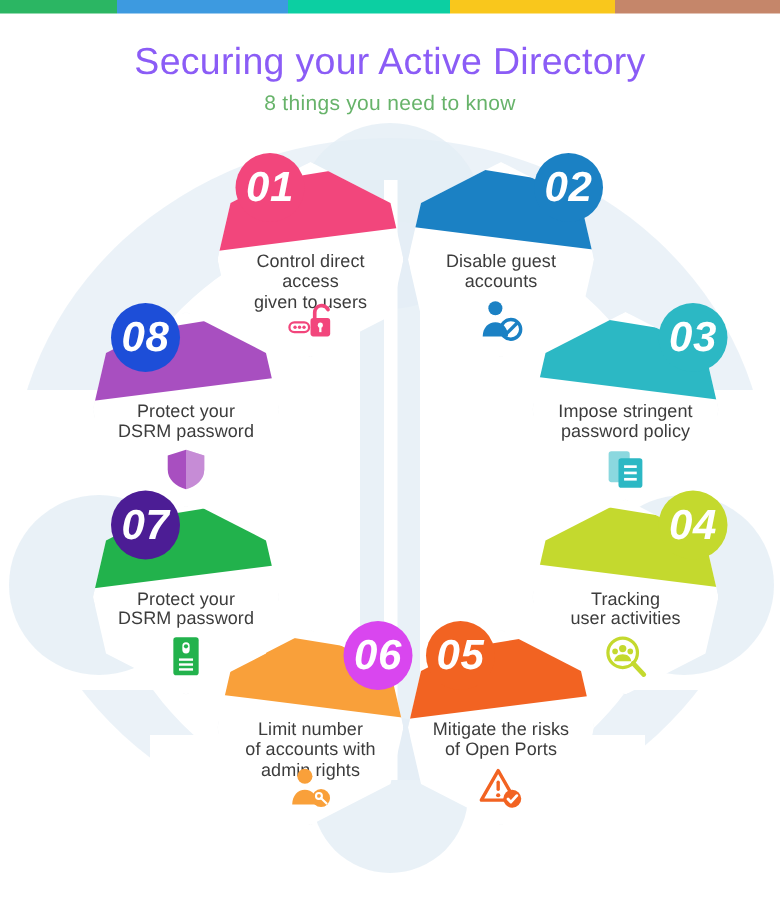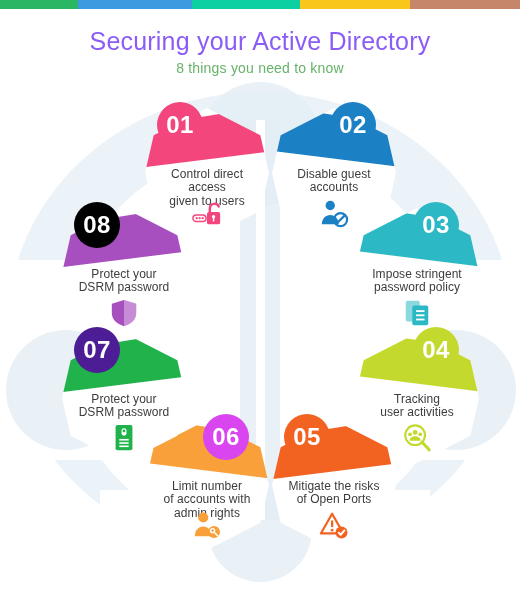--- a/index.html
+++ b/index.html
@@ -70,36 +70,37 @@
     letter-spacing:.05px;
     white-space:pre-line;
   }
   .card-icon{
     position:absolute;left:0;right:0;bottom:10px;
     display:flex;align-items:center;justify-content:center;height:30px;
   }
   .badge{
     position:absolute;width:46px;height:46px;border-radius:50%;
     display:flex;align-items:center;justify-content:center;
-    color:#ffffff;font-size:24px;font-weight:700;letter-spacing:.5px;
+    color:#ffffff;font-size:28px;font-weight:700;letter-spacing:.5px;
     z-index:4;
+    font-style:italic;
   }
 
   
   #card-01{left:145px;top:18px;}
   #card-02{left:272px;top:18px;}
   #card-03{left:355px;top:118px;}
   #card-04{left:355px;top:243px;}
   #card-05{left:272px;top:330px;}
   #card-06{left:145px;top:330px;}
   #card-07{left:62px;top:243px;}
   #card-08{left:62px;top:118px;}
 
   .badge-tl{left:12px;top:-6px;}
-  .badge-tr{left:58px;top:-6px;}
+  .badge-tr{left:84px;top:-6px;}
 </style>
 </head>
 <body>
 
 <div class="topbar">
   <span style="background: rgb(43, 182, 99); width: 78px;"></span>
   <span style="background: rgb(61, 154, 224); width: 114px;"></span>
   <span style="background: rgb(12, 207, 162); width: 108px;"></span>
   <span style="background: rgb(249, 199, 28); width: 110px;"></span>
   <span style="background: rgb(197, 134, 106); width: 110px;"></span>
@@ -253,15 +254,15 @@
         <div class="hex-band band-left" style="background: rgb(168, 79, 192);"></div>
         <div class="card-text">Protect your
 DSRM password</div>
         <div class="card-icon">
           <svg xmlns="http://www.w3.org/2000/svg" width="30" height="30" viewBox="0 0 32 32">
             <path d="M16 2 L29 6 v10c0 7.5-6 12-13 14C9 28 3 23.5 3 16V6z" fill="#a84fc0"></path>
         <path d="M16 2 L29 6 v10c0 7.5-6 12-13 14z" fill="#ffffff" opacity=".35"></path>
           </svg>
         </div>
       </div>
-      <div class="badge badge-tl" style="background: #000000;">08</div>
+      <div class="badge badge-tl" style="background: #1d4ed8;">08</div>
     </div>
 </div>
 
 </body></html>

